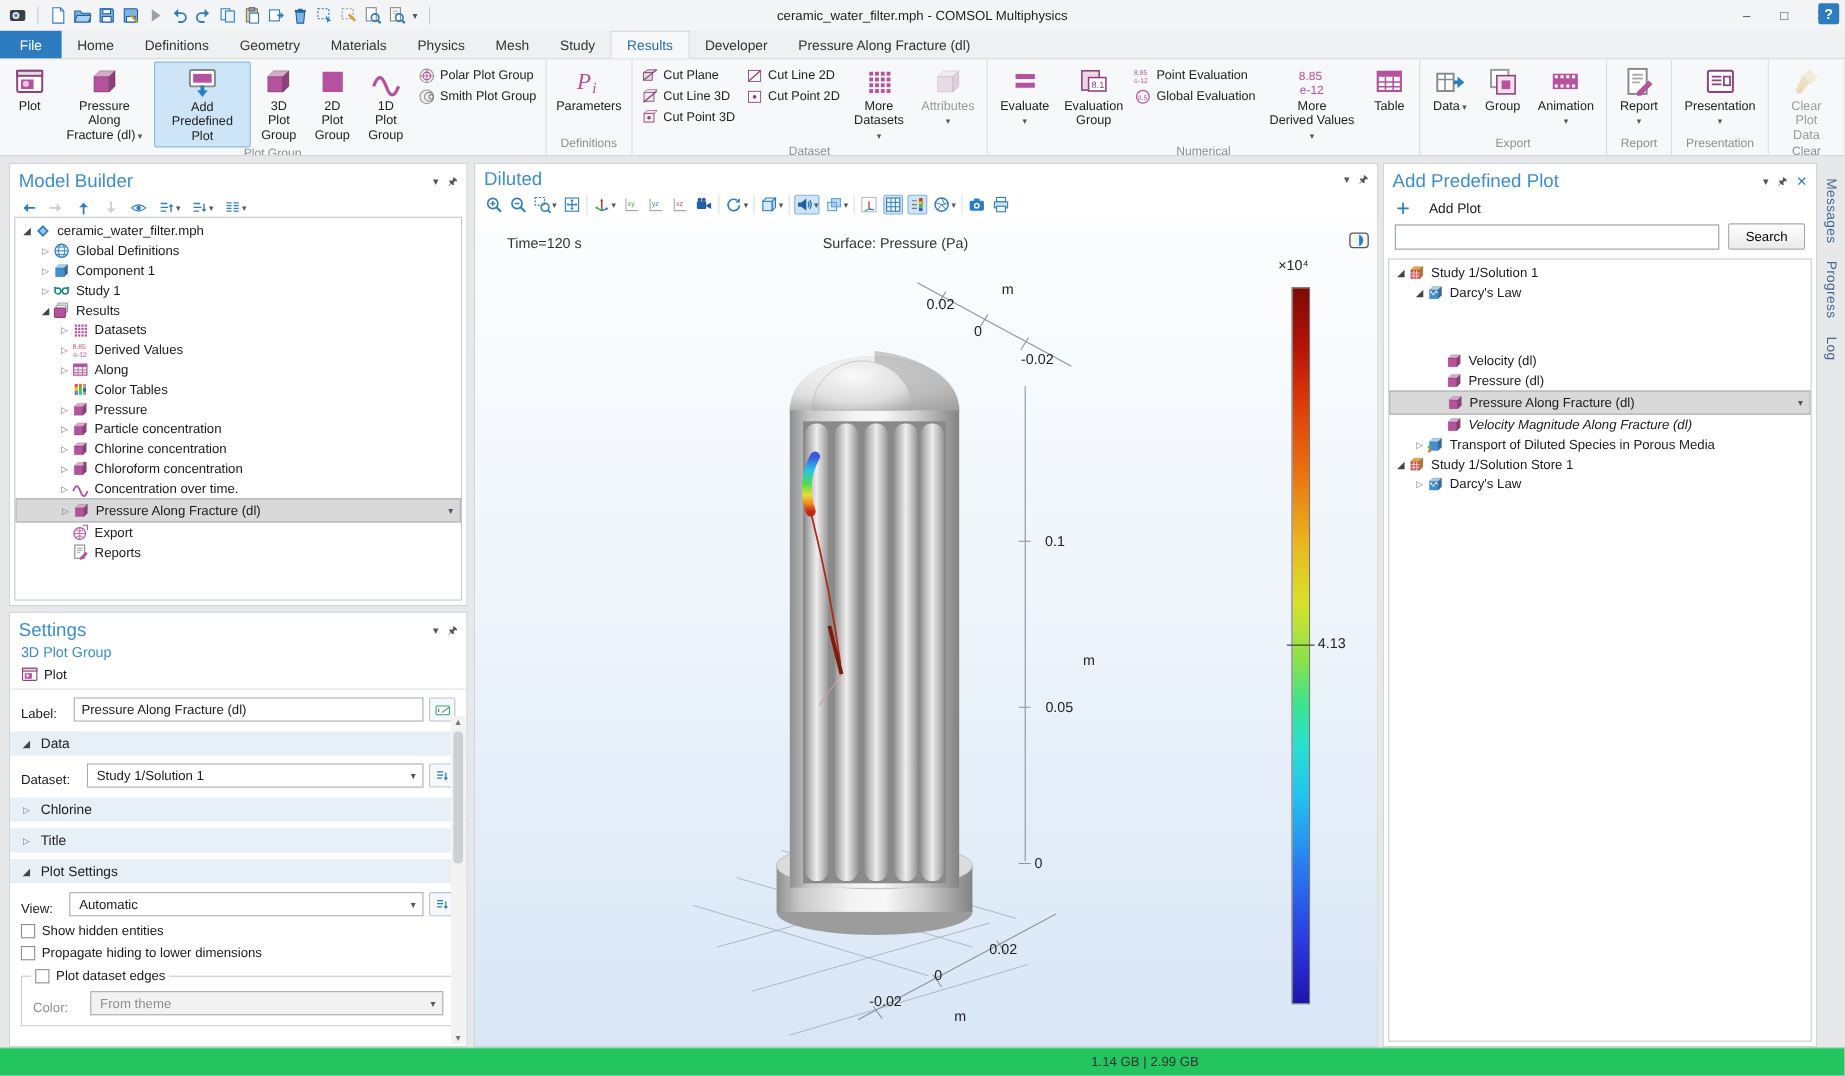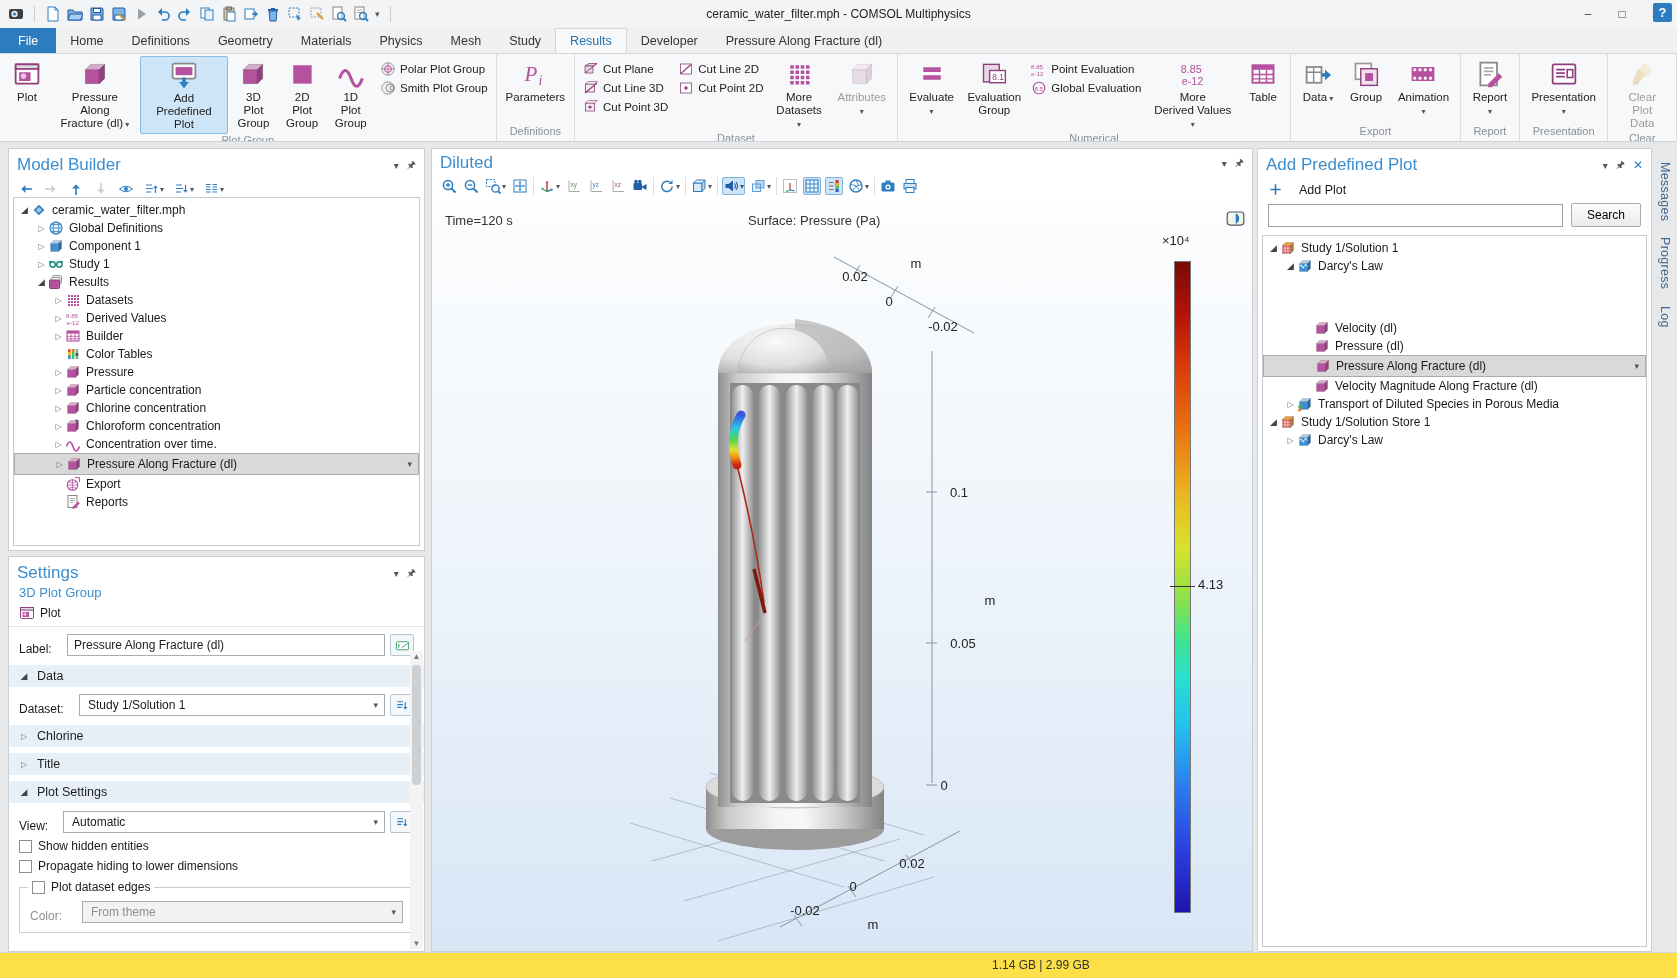--- a/index.html
+++ b/index.html
@@ -90,21 +90,21 @@
 #ctx-icon{position:absolute;left:794px;top:8px;width:19px;height:19px}
 
 #ap-addrow{display:flex;align-items:center;gap:16px;padding:7px 10px 6px;font-size:12.5px}
 #ap-searchrow{display:flex;align-items:center;gap:8px;padding:0 10px}
 #ap-search{flex:1;height:23px;border:1px solid #9aa0a6;background:#fff;padding:0 6px;font:12px "Liberation Sans",sans-serif}
 #ap-searchbtn{height:24px;padding:0 15px;border:1px solid #a7abaf;background:linear-gradient(#fdfdfd,#ebebeb);font-size:12px;border-radius:2px}
 
 #side-tabs{position:absolute;right:0;top:148px;width:24px;display:flex;flex-direction:column;gap:16px;align-items:center;padding-top:14px}
 #side-tabs span{writing-mode:vertical-rl;font-size:12.5px;color:#44688e;letter-spacing:.3px}
 
-#statusbar{position:absolute;left:0;top:952px;width:100%;height:26px;background:#fde047;border-top:1px solid #d0d3d6}
+#statusbar{position:absolute;left:0;top:952px;width:100%;height:26px;background:#22c55e;border-top:1px solid #d0d3d6}
 #statusbar span{position:absolute;left:992px;top:5px;font-size:12px;color:#333}
 </style>
 </head>
 <body>
 
 <div id="titlebar">
   <span id="qat">
       <span class="icn">
         <svg viewBox="0 0 16 16">
           <rect x="1" y="3" width="14" height="10" rx="2" fill="#3a3f44"></rect>
@@ -769,21 +769,21 @@
       </div>
       <div class="trow" style="padding-left: 38px;">
         <span class="texp">▷</span>
         <span class="icn">
           <svg viewBox="0 0 16 16">
             <rect x="2" y="3" width="12" height="10" fill="#fff" stroke="#b5519e" stroke-width="1.1"></rect>
             <rect x="2" y="3" width="12" height="2.6" fill="#b5519e"></rect>
             <path d="M2 8.3h12M2 10.8h12M6 5.6v7.4M10 5.6v7.4" stroke="#b5519e" stroke-width=".8"></path>
           </svg>
         </span>
-        <span>Builder</span>
+        <span>Along</span>
       </div>
       <div class="trow" style="padding-left: 38px;">
         <span class="texp"></span>
         <span class="icn">
           <svg viewBox="0 0 16 16">
             <rect x="3" y="3" width="2.6" height="10" fill="#e74c3c"></rect>
             <rect x="3" y="6" width="2.6" height="3.5" fill="#f1c40f"></rect>
             <rect x="3" y="9.5" width="2.6" height="3.5" fill="#3498db"></rect>
             <rect x="6.8" y="3" width="2.6" height="10" fill="#2ecc71"></rect>
             <rect x="6.8" y="3" width="2.6" height="3.5" fill="#e67e22"></rect>
@@ -1254,21 +1254,21 @@
         <path d="M363 118c42 4 77 26 77 54h-77z" fill="#999999" opacity=".5"></path>
         <path d="M306 172a46 45 0 0 1 92 0z" fill="url(#gDome)" stroke="#b5b5b5" stroke-width=".6"></path>
       </g>
       <g>
         <path d="M309 214c-8 14-10 32-4 50" stroke="url(#gRain)" stroke-width="9" fill="none" stroke-linecap="round"></path>
         <path d="M305 264c10 40 20 86 27 138" stroke="#ab2a18" stroke-width="1.6" fill="none"></path>
         <path d="M322 368l11 44" stroke="#7e1a0c" stroke-width="3.5"></path>
         <path d="M333 412l-20 28" stroke="#c8a09a" stroke-width="1"></path>
       </g>
     </svg>
-    <div class="anno" style="left:13px;top:12px">Time=120 s</div>
+    <div class="anno" style="left:29px;top:12px">Time=120 s</div>
     <div class="anno" style="left:316px;top:12px">Surface: Pressure (Pa)</div>
     <div id="gfx-labels">
         <div class="axlbl" style="left: 423px; top: 75px;">0.02</div>
         <div class="axlbl" style="left: 484px; top: 62px;">m</div>
         <div class="axlbl" style="left: 457px; top: 100px;">0</div>
         <div class="axlbl" style="left: 511px; top: 125px;">-0.02</div>
         <div class="axlbl" style="left: 527px; top: 291px;">0.1</div>
         <div class="axlbl" style="left: 558px; top: 399px;">m</div>
         <div class="axlbl" style="left: 531px; top: 442px;">0.05</div>
         <div class="axlbl" style="left: 512px; top: 584px;">0</div>
@@ -1377,21 +1377,21 @@
           <svg viewBox="0 0 16 16">
             <g stroke="rgba(0,0,0,.25)" stroke-width=".5">
               <path d="M2.5 5.5h8v8h-8z" fill="#b5519e"></path>
               <path d="M2.5 5.5l3-3h8l-3 3z" fill="#d9a9cc"></path>
               <path d="M13.5 2.5v8l-3 3v-8z" fill="#8e3f7c"></path>
             </g>
           </svg>
         </span>
         <span>Pressure Along Fracture (dl)</span>
       </div>
-      <div class="trow" style="padding-left: 38px;">
+      <div class="trow" style="padding-left: 38px; font-style: italic;">
         <span class="texp"></span>
         <span class="icn">
           <svg viewBox="0 0 16 16">
             <g stroke="rgba(0,0,0,.25)" stroke-width=".5">
               <path d="M2.5 5.5h8v8h-8z" fill="#b5519e"></path>
               <path d="M2.5 5.5l3-3h8l-3 3z" fill="#d9a9cc"></path>
               <path d="M13.5 2.5v8l-3 3v-8z" fill="#8e3f7c"></path>
             </g>
           </svg>
         </span>

